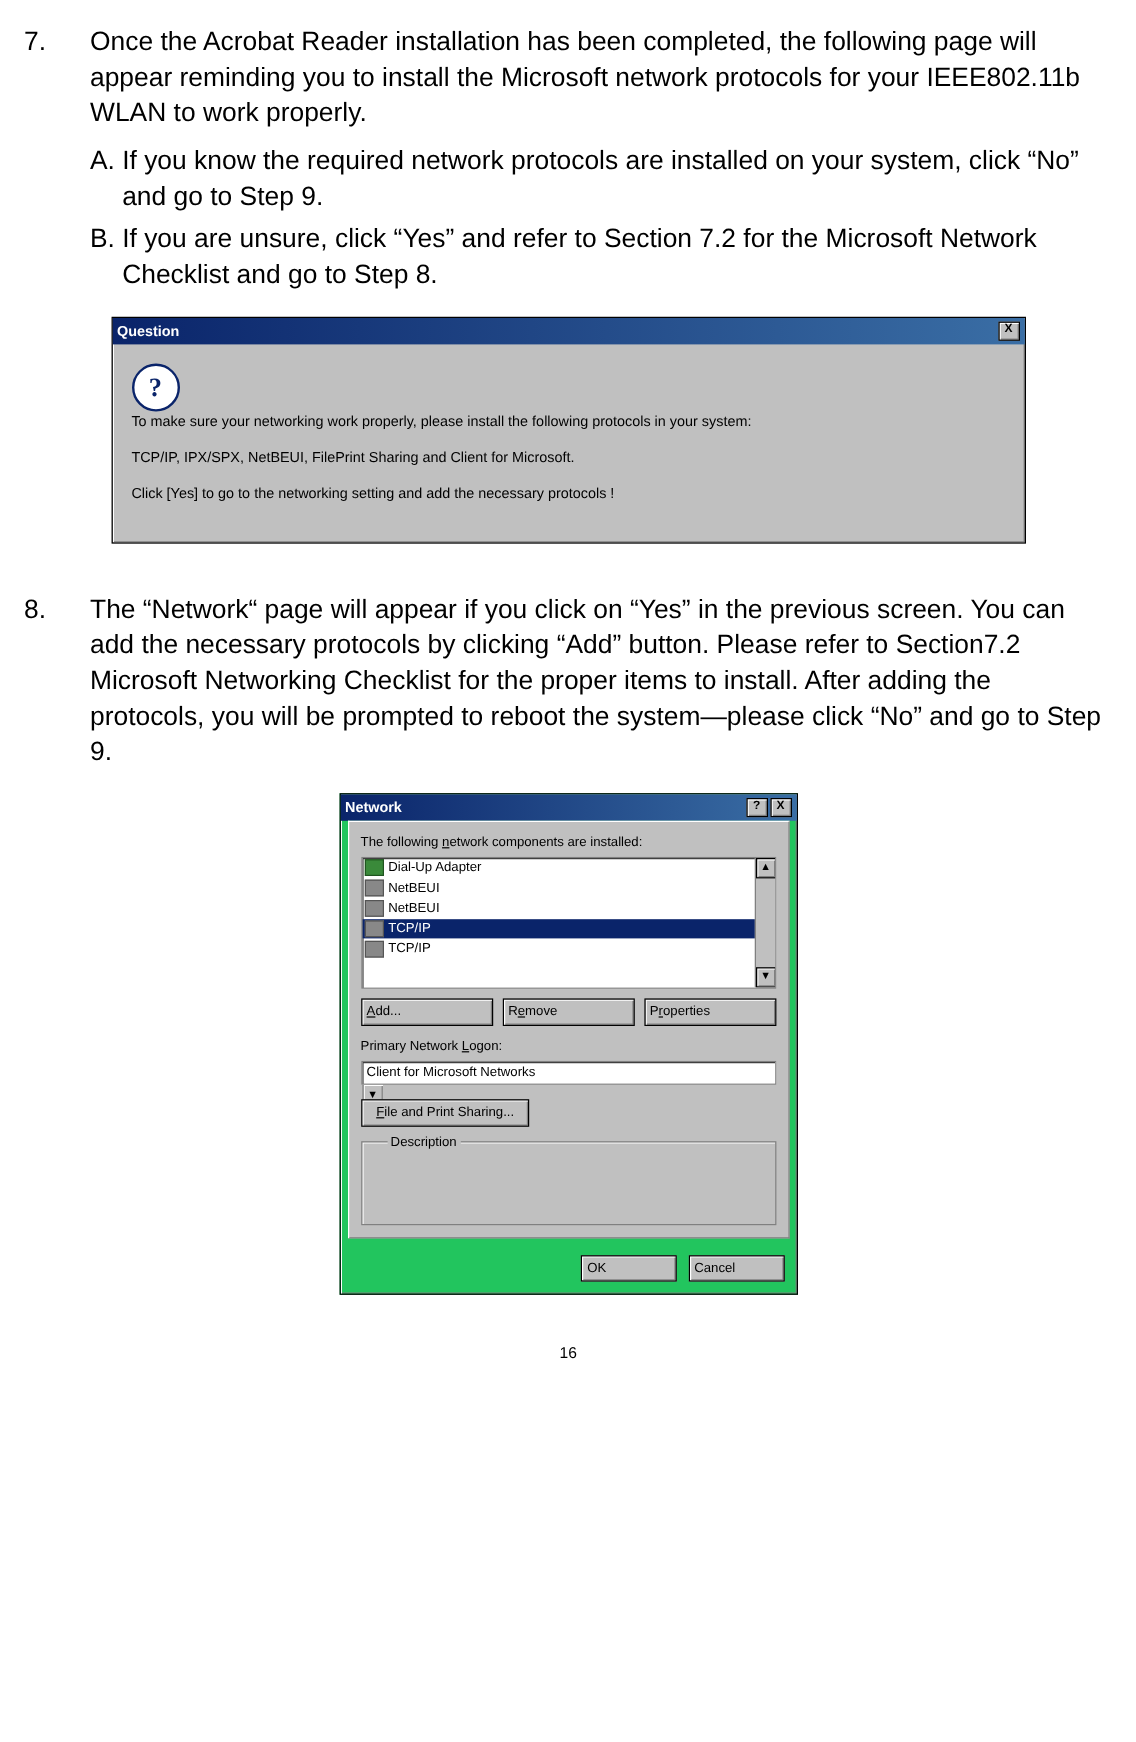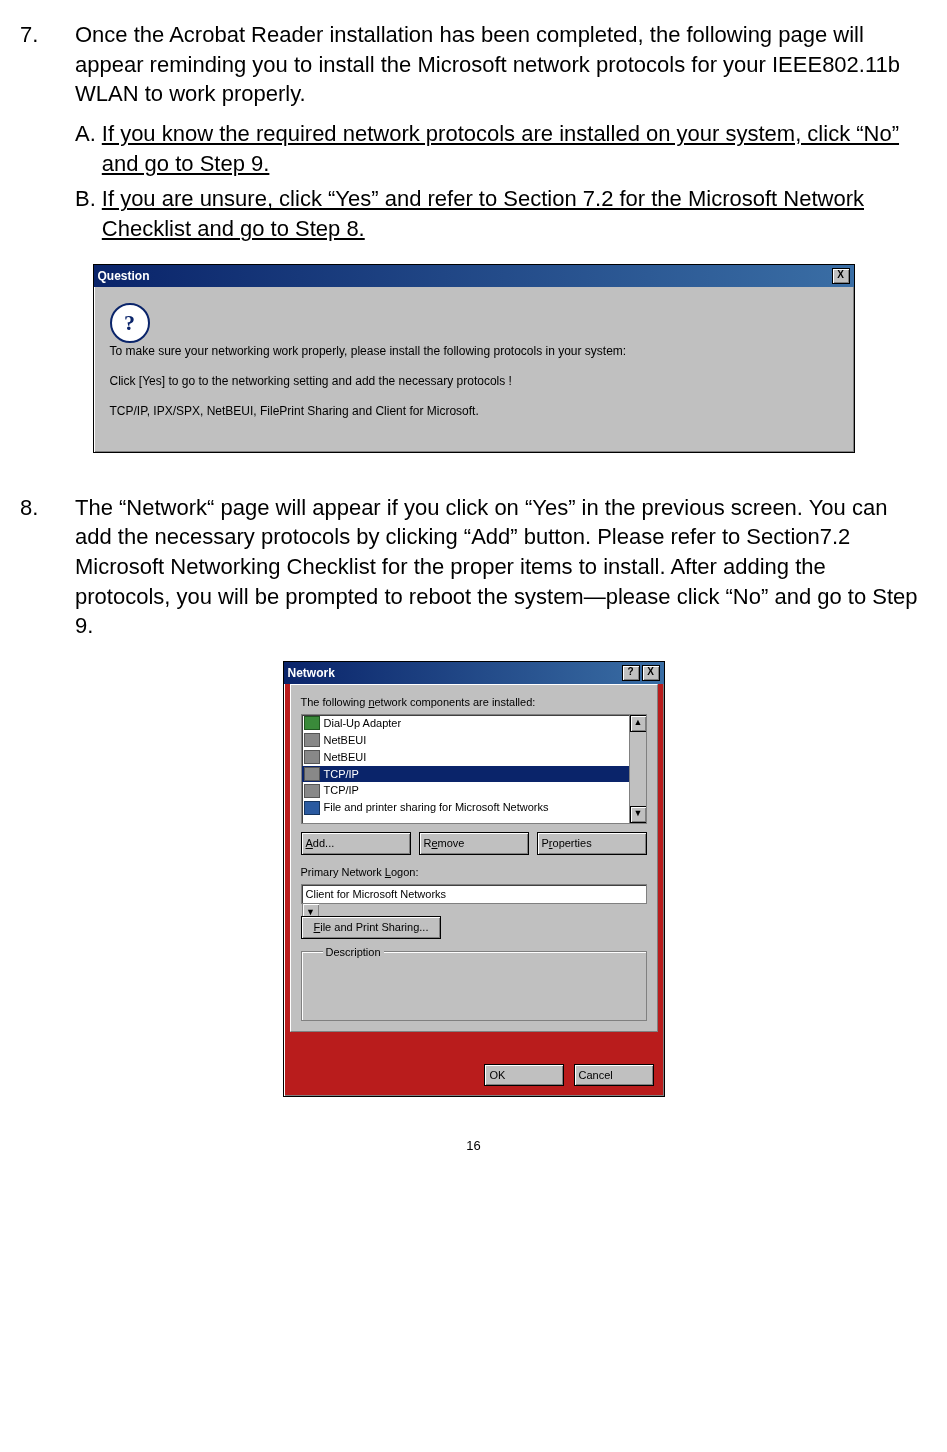--- a/index.html
+++ b/index.html
@@ -10,21 +10,21 @@
     padding: 20px 20px 40px 20px;
     color: #000;
     width: 947px;
     box-sizing: border-box;
   }
   .num-para { display:flex; margin-bottom:10px; }
   .num-para .num { width:55px; flex-shrink:0; }
   .num-para .body { flex:1; }
   .sub-para { display:flex; margin:6px 0; }
   .sub-para .lead { flex-shrink:0; margin-right:6px; }
-  .sub-para .body { flex:1;text-decoration:underline; }
+  .sub-para .body { flex:1; }
   .indent-block { padding-left:55px; }
   .screenshot-wrap { text-align:center; margin:20px 0 40px 0; }
 
   
   .win-dialog {
     display:inline-block;
     text-align:left;
     font-family: Tahoma, Arial, sans-serif;
     font-size:12px;
     background:#c0c0c0;
@@ -84,21 +84,21 @@
   }
   .win-btn.default { outline:1px dotted #000; outline-offset:-4px; border:2px solid #000; }
   .mn { text-decoration: underline; }
 
   
   .net-dialog {
     display:inline-block;
     text-align:left;
     font-family: Tahoma, Arial, sans-serif;
     font-size:11px;
-    background:#b91c1c;
+    background:#22c55e;
     border:1px solid #000;
     box-shadow: inset 1px 1px 0 #fff, inset -1px -1px 0 #808080;
     width:380px;
   }
   .net-titlebar {
     background: linear-gradient(to right,#0a246a,#3a6ea5);
     color:#fff;
     font-weight:bold;
     padding:3px 4px;
     display:flex;
@@ -118,21 +118,21 @@
     position:relative;
   }
   .tab.active {
     border-color:#fff #808080 #c0c0c0 #fff;
     background:#c0c0c0;
     z-index:2;
     border-bottom:1px solid #c0c0c0;
     margin-bottom:-1px;
   }
   .tabpanel {
-    margin:0 6px 24px 6px;
+    margin:0 6px 6px 6px;
     border:1px solid #808080;
     border-top-color:#fff;
     border-left-color:#fff;
     padding:10px 10px 10px 10px;
     background:#c0c0c0;
   }
   .lbl { font-size:11px; margin-bottom:4px; display:block; }
   .listbox {
     background:#fff;
     border:1px solid #808080;
@@ -235,22 +235,22 @@
 <div class="screenshot-wrap">
   <div class="win-dialog">
     <div class="win-titlebar">
       <span class="ttl">Question</span>
       <span class="tb-btn">X</span>
     </div>
     <div class="win-body">
       <div class="q-icon"></div>
       <div class="q-text">
         <p>To make sure your networking work properly, please install the following protocols in your system:</p>
+        <p>TCP/IP, IPX/SPX, NetBEUI, FilePrint Sharing and Client for Microsoft.</p>
         <p>Click [Yes] to go to the networking setting and add the necessary protocols !</p>
-        <p>TCP/IP, IPX/SPX, NetBEUI, FilePrint Sharing and Client for Microsoft.</p>
       </div>
     </div>
   </div>
 </div>
 
 <div class="num-para" style="margin-top:20px;">
   <div class="num">8.</div>
   <div class="body">The “Network“ page will appear if you click on “Yes” in the previous screen. You can add the necessary protocols by clicking “Add” button. Please refer to Section7.2 Microsoft Networking Checklist for the proper items to install.  After adding the protocols, you will be prompted to reboot the system—please click “No” and go to Step 9.</div>
 </div>
 
@@ -282,24 +282,20 @@
               <span>NetBEUI</span>
             </div>
             <div class="list-item sel">
               <span class="li-icon proto"></span>
               <span>TCP/IP</span>
             </div>
             <div class="list-item">
               <span class="li-icon proto"></span>
               <span>TCP/IP</span>
             </div>
-            <div class="list-item">
-              <span class="li-icon svc"></span>
-              <span>File and printer sharing for Microsoft Networks</span>
-            </div>
           </div>
         <div class="vscroll">
           <div class="arrow up">▲</div>
           <div class="arrow dn">▼</div>
         </div>
       </div>
       <div class="btn-row">
         <div class="w-btn"><span class="mn">A</span><span>dd...</span></div>
         <div class="w-btn"><span>R</span><span class="mn">e</span><span>move</span></div>
         <div class="w-btn"><span>P</span><span class="mn">r</span><span>operties</span></div>

